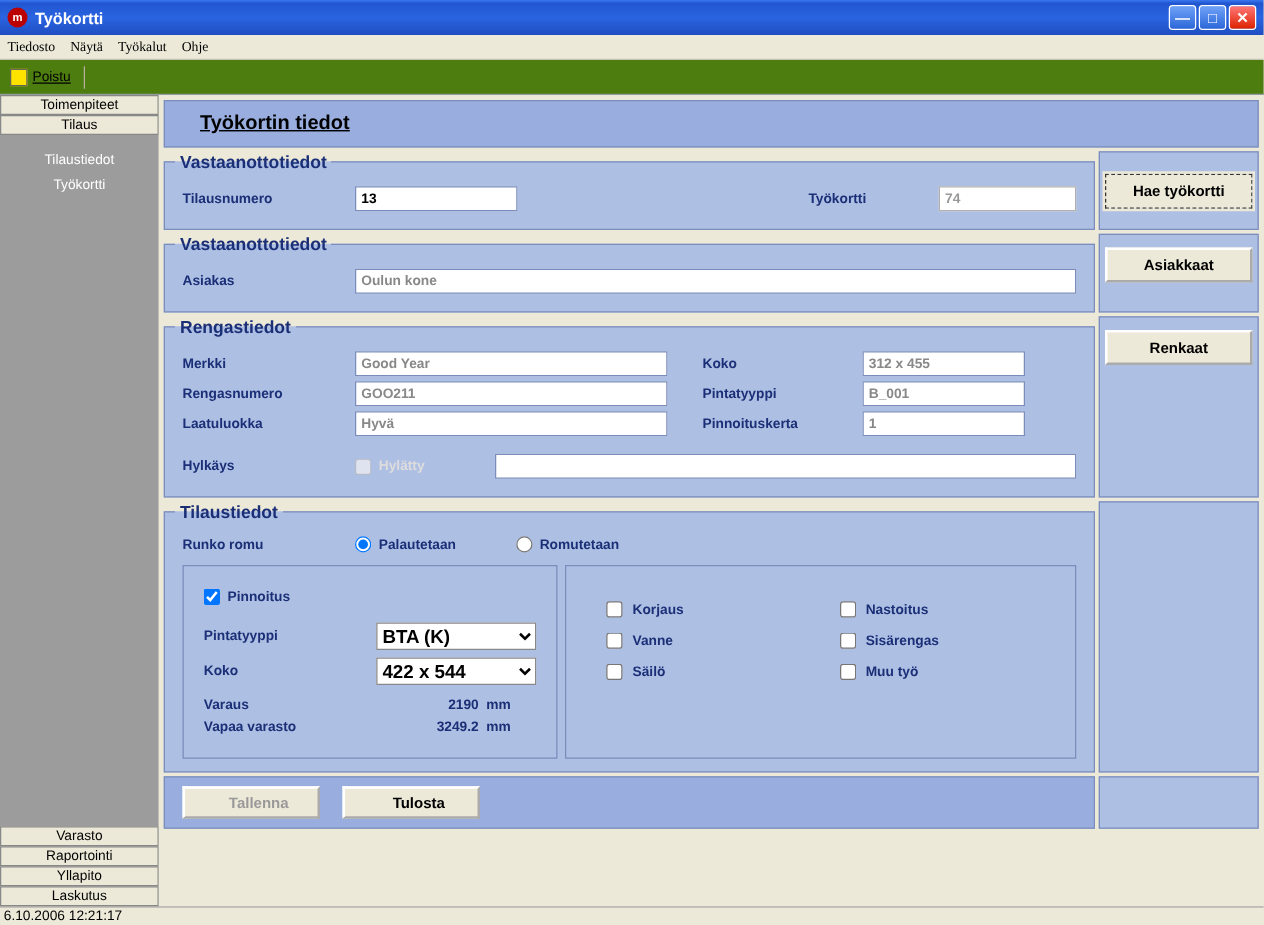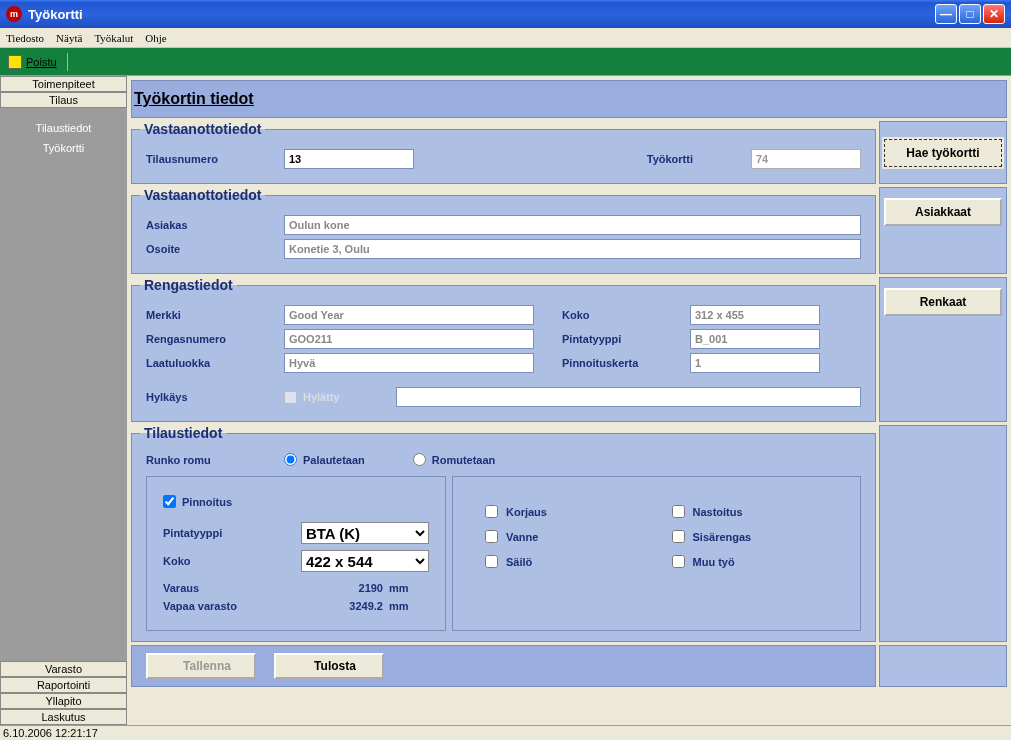--- a/index.html
+++ b/index.html
@@ -24,42 +24,42 @@
     display: flex; align-items: center; justify-content: center; color: #fff;
     font-weight: bold; font-size: 12px; cursor: default;
   }
   .titlebar-btns .btn.close { background: linear-gradient(to bottom,#f77,#d20); }
 
   
   .menubar { height: 20px; background: #ece9d8; display: flex; align-items: center; padding: 0 6px; gap: 12px; border-bottom: 1px solid #c7c3b4; }
   .menubar span { cursor: default; font-family: Liberation Serif, serif; }
 
   
-  .toolbar { height: 28px; background: #15803d; display: flex; align-items: center; padding: 0 8px; border-bottom: 1px solid #919b9c; }
+  .toolbar { height: 28px; background: #4d7c0f; display: flex; align-items: center; padding: 0 8px; border-bottom: 1px solid #919b9c; }
   .toolbar .exit-icon { width: 14px; height: 14px; background: #ffe300; border: 1px solid #665; margin-right: 4px; display:inline-block; }
   .toolbar .exit-text { text-decoration: underline; cursor: default; }
   .toolbar .sep { width:1px; height:18px; background:#b5b19e; margin-left:10px; }
 
   
   .main { display: flex; height: 649px; }
   .sidebar { width: 127px; background: #9c9c9c; display: flex; flex-direction: column; }
   .side-top-btn {
     background: #ece9d8; border: 1px solid #888; height: 16px;
     display: flex; align-items: center; justify-content: center; font-size: 11px; cursor: default;
   }
   .side-links { flex: 1; padding-top: 10px; }
   .side-links div { color: #fff; text-align: center; padding: 4px 0; cursor: default; }
   .side-bottom { }
   .side-bottom .side-top-btn { }
 
   .workarea { flex: 1; background: #ece9d8; padding: 4px; overflow: hidden; }
 
   .header-band {
     background: #99aedf; height: 38px; margin-bottom: 3px;
-    display: flex; align-items: center; padding: 0 2px;
+    display: flex; align-items: center; padding: 0 28px;
     border: 1px solid #7a8dbb;
     text-decoration: underline;
   }
   .header-band h1 {
     margin: 0; font-size: 16px; font-weight: bold; text-decoration: underline; flex: 1;
   }
   .clock {
     background: #96a3ff; color: #ecff25; font-family: 'Courier New', monospace;
     font-size: 20px; font-weight: bold; padding: 2px 12px; letter-spacing: 2px;
     border: 1px solid #6676c0;
@@ -198,24 +198,20 @@
       </div>
     </div>
 
     <div class="row">
       <div class="panel">
         <fieldset>
           <legend>Vastaanottotiedot</legend>
           <div class="form-row">
             <span class="form-label">Asiakas</span>
             <input class="form-input gray" style="flex: 1 1 0%;" readonly="" value="Oulun kone">
-          </div>
-          <div class="form-row">
-            <span class="form-label">Osoite</span>
-            <input class="form-input gray" style="flex: 1 1 0%;" readonly="" value="Konetie 3, Oulu">
           </div>
         </fieldset>
       </div>
       <div class="sidepanel" style="display:flex;align-items:flex-start;justify-content:center;background:#aebfe4;border:1px solid #7a8dbb;padding-top:10px;">
         <div class="bigbtn">Asiakkaat</div>
       </div>
     </div>
 
     <div class="row">
       <div class="panel">

